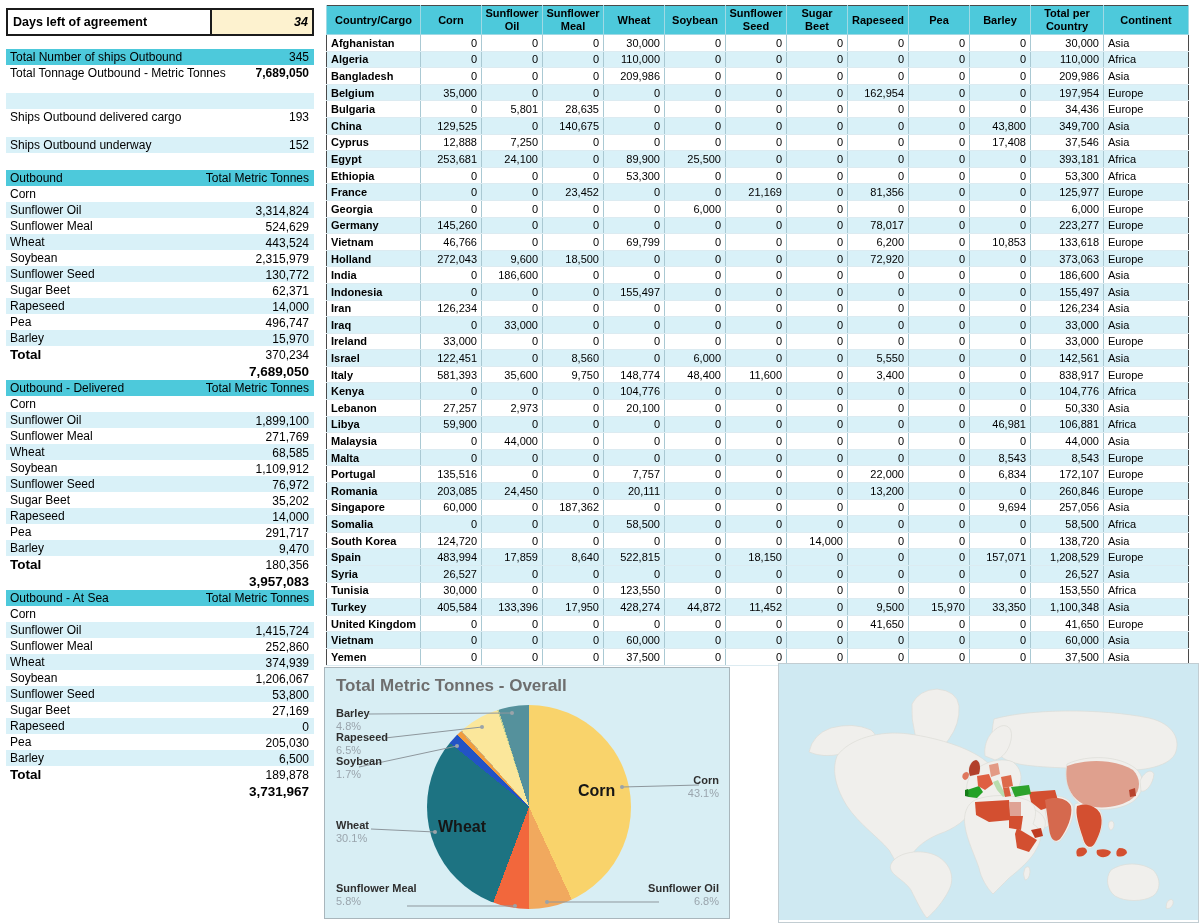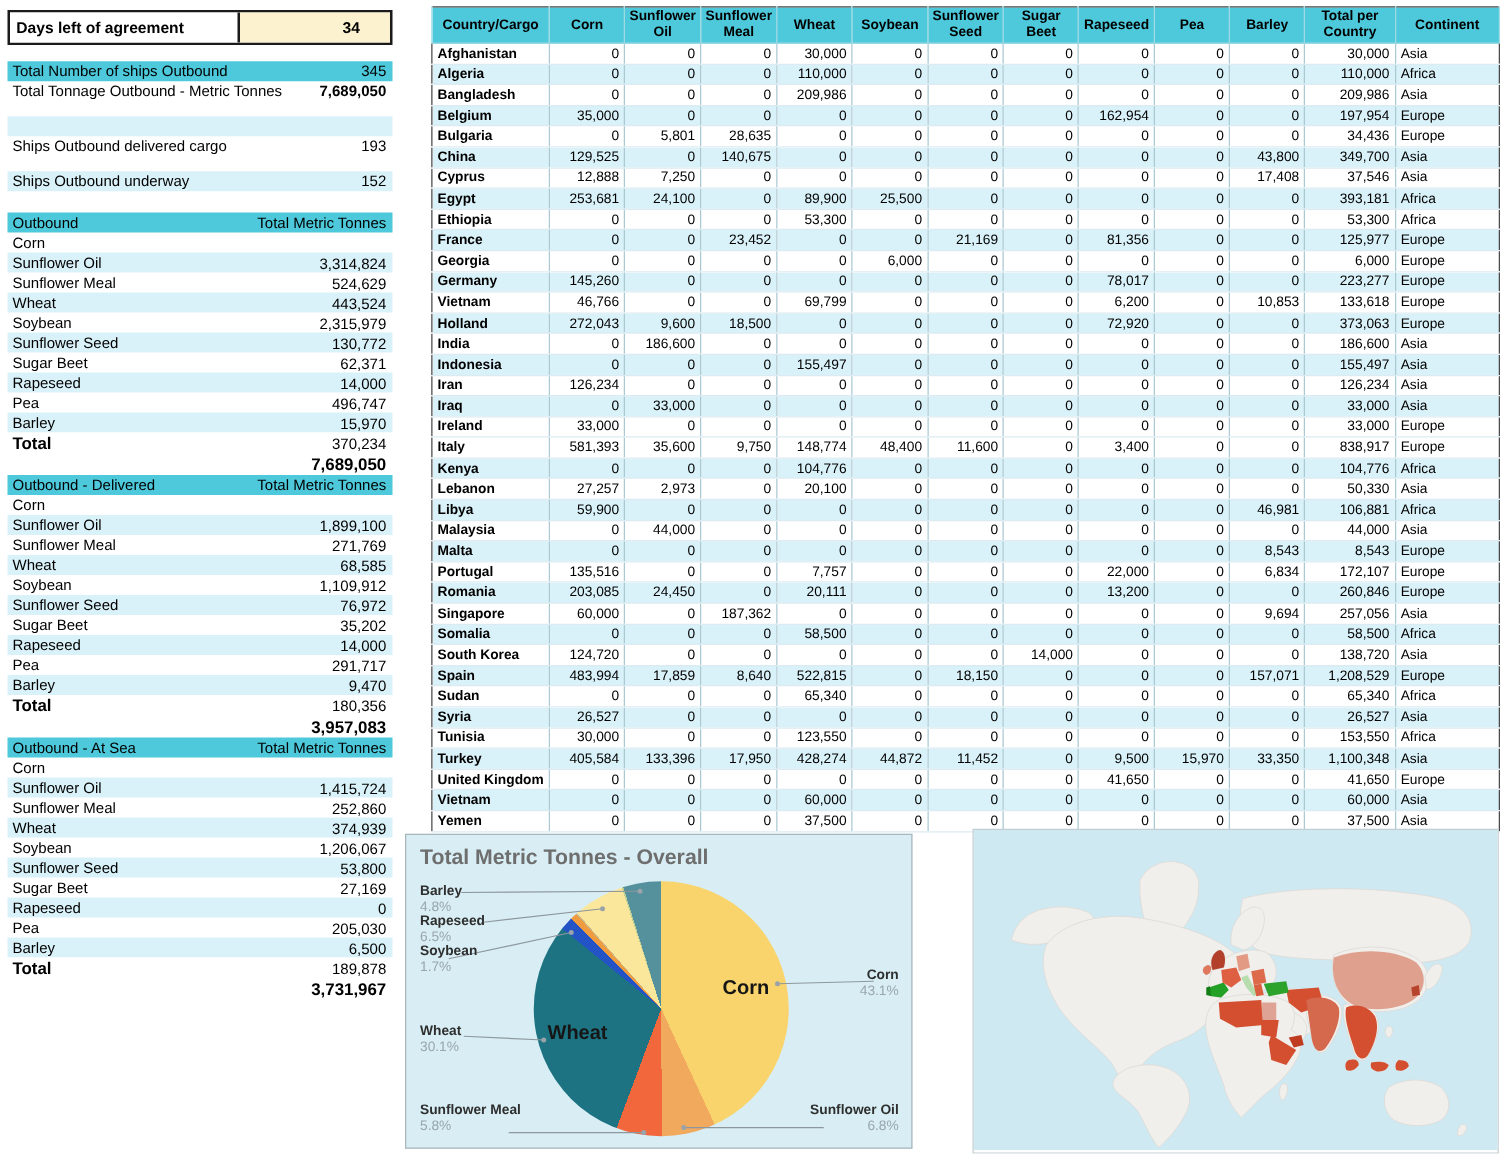--- a/index.html
+++ b/index.html
@@ -3,42 +3,42 @@
 <meta charset="utf-8">
 <style>
   html,body{margin:0;padding:0;background:#fff;}
   body{font-family:"Liberation Sans","DejaVu Sans",sans-serif;color:#000;}
   #page{position:relative;width:1200px;height:923px;background:#fff;overflow:hidden;}
 
   
   #leftcol{position:absolute;left:6px;top:8px;width:308px;}
   #days-box{display:flex;border:2px solid #1b1b1b;height:24px;}
   #days-box .lbl{flex:1;display:flex;align-items:center;padding-left:5px;font-size:12.5px;font-weight:bold;background:#fff;border-right:2px solid #1b1b1b;}
-  #days-box .val{width:96px;display:flex;align-items:center;justify-content:flex-end;padding-right:24px;font-size:12.5px;font-weight:bold;background:var(--yellow);}
+  #days-box .val{width:96px;display:flex;align-items:center;justify-content:flex-end;padding-right:4px;font-size:12.5px;font-weight:bold;background:var(--yellow);font-style:italic;}
 
   #summary{margin-top:13px;}
   .srow{display:flex;height:16px;font-size:12px;align-items:center;}
   .srow .sl{flex:1;padding-left:4px;white-space:nowrap;}
   .srow .sv{padding-right:5px;text-align:left;}
   .srow.cyan{background:var(--cyan);}
   .srow.altbg{background:var(--rowalt);margin-top:12px;}
   .srow.boldval .sv{font-weight:bold;}
 
   .ltable{margin-top:17px;}
   .ltable .lhead{display:flex;height:16px;align-items:center;background:var(--cyan);font-size:12px;}
   .ltable .lhead .hl{flex:1;padding-left:4px;}
   .ltable .lhead .hv{padding-right:5px;}
   .lrow{display:flex;height:16px;align-items:center;font-size:12px;}
   .lrow.alt{background:var(--rowalt);}
   .lrow .rl{flex:1;padding-left:4px;}
   .lrow .rv{padding-right:5px;text-align:right;margin-top:34px;}
   .lrow.totalrow{height:17px;font-size:13.5px;font-weight:bold;background:#fff;}
 
   
-  #main-table{position:absolute;left:345px;top:5px;border-collapse:collapse;table-layout:fixed;border:1.5px solid #4a4a4a;}
+  #main-table{position:absolute;left:326px;top:5px;border-collapse:collapse;table-layout:fixed;border:1.5px solid #4a4a4a;}
   #main-table th{background:var(--cyan);font-size:11px;font-weight:bold;text-align:center;vertical-align:middle;height:28px;padding:0 2px;border:1px solid #9fd9e4;border-top:none;line-height:1.15;}
   #main-table td{font-size:11px;height:15.6px;padding:0 4px;border-left:1px solid #aac9d3;border-bottom:1px solid #dcebf1;white-space:nowrap;overflow:hidden;}
   #main-table td.country{font-weight:bold;border-left:none;margin-top:26px;}
   #main-table td.num{text-align:right;}
   #main-table td.cont{text-align:left;}
   #main-table tr.alt td{background:var(--rowalt);}
 
   
   #pie-panel{position:absolute;left:324px;top:667px;width:404px;height:250px;background:var(--panelblue);border:1px solid #a9b6bc;}
   #pie-title{position:absolute;left:11px;top:8px;font-size:17px;font-weight:bold;color:#6e6e6e;}
@@ -552,20 +552,35 @@
           <td class="num">0</td>
           <td class="num">0</td>
           <td class="num">0</td>
           <td class="num">0</td>
           <td class="num">0</td>
           <td class="num">0</td>
           <td class="num">0</td>
           <td class="num">33,000</td>
           <td class="cont">Europe</td>
         </tr>
+        <tr class="alt">
+          <td class="country">Israel</td>
+          <td class="num">122,451</td>
+          <td class="num">0</td>
+          <td class="num">8,560</td>
+          <td class="num">0</td>
+          <td class="num">6,000</td>
+          <td class="num">0</td>
+          <td class="num">0</td>
+          <td class="num">5,550</td>
+          <td class="num">0</td>
+          <td class="num">0</td>
+          <td class="num">142,561</td>
+          <td class="cont">Asia</td>
+        </tr>
         <tr>
           <td class="country">Italy</td>
           <td class="num">581,393</td>
           <td class="num">35,600</td>
           <td class="num">9,750</td>
           <td class="num">148,774</td>
           <td class="num">48,400</td>
           <td class="num">11,600</td>
           <td class="num">0</td>
           <td class="num">3,400</td>
@@ -731,35 +746,20 @@
           <td class="num">8,640</td>
           <td class="num">522,815</td>
           <td class="num">0</td>
           <td class="num">18,150</td>
           <td class="num">0</td>
           <td class="num">0</td>
           <td class="num">0</td>
           <td class="num">157,071</td>
           <td class="num">1,208,529</td>
           <td class="cont">Europe</td>
-        </tr>
-        <tr>
-          <td class="country">Sudan</td>
-          <td class="num">0</td>
-          <td class="num">0</td>
-          <td class="num">0</td>
-          <td class="num">65,340</td>
-          <td class="num">0</td>
-          <td class="num">0</td>
-          <td class="num">0</td>
-          <td class="num">0</td>
-          <td class="num">0</td>
-          <td class="num">0</td>
-          <td class="num">65,340</td>
-          <td class="cont">Africa</td>
         </tr>
         <tr class="alt">
           <td class="country">Syria</td>
           <td class="num">26,527</td>
           <td class="num">0</td>
           <td class="num">0</td>
           <td class="num">0</td>
           <td class="num">0</td>
           <td class="num">0</td>
           <td class="num">0</td>

